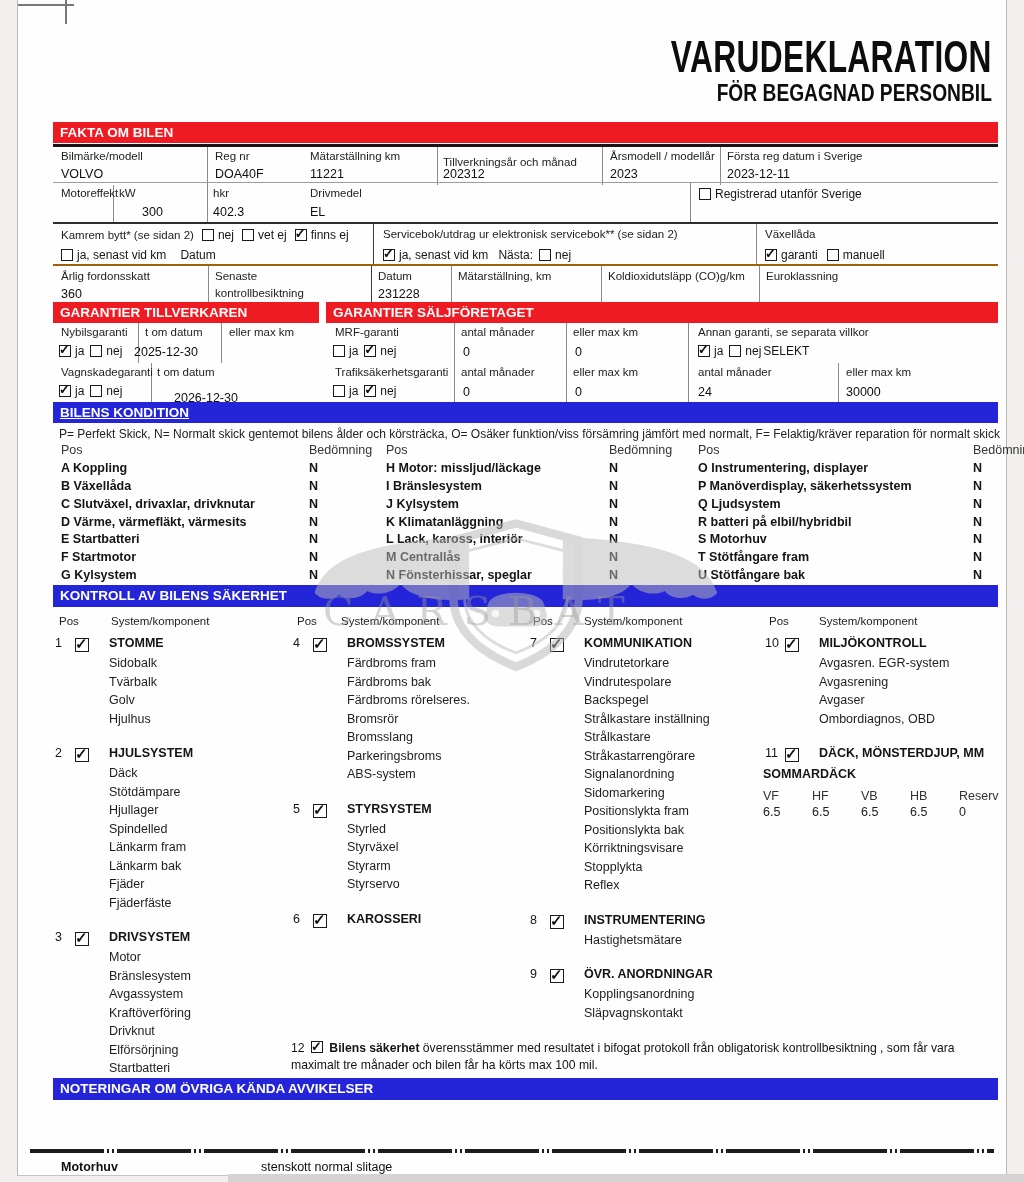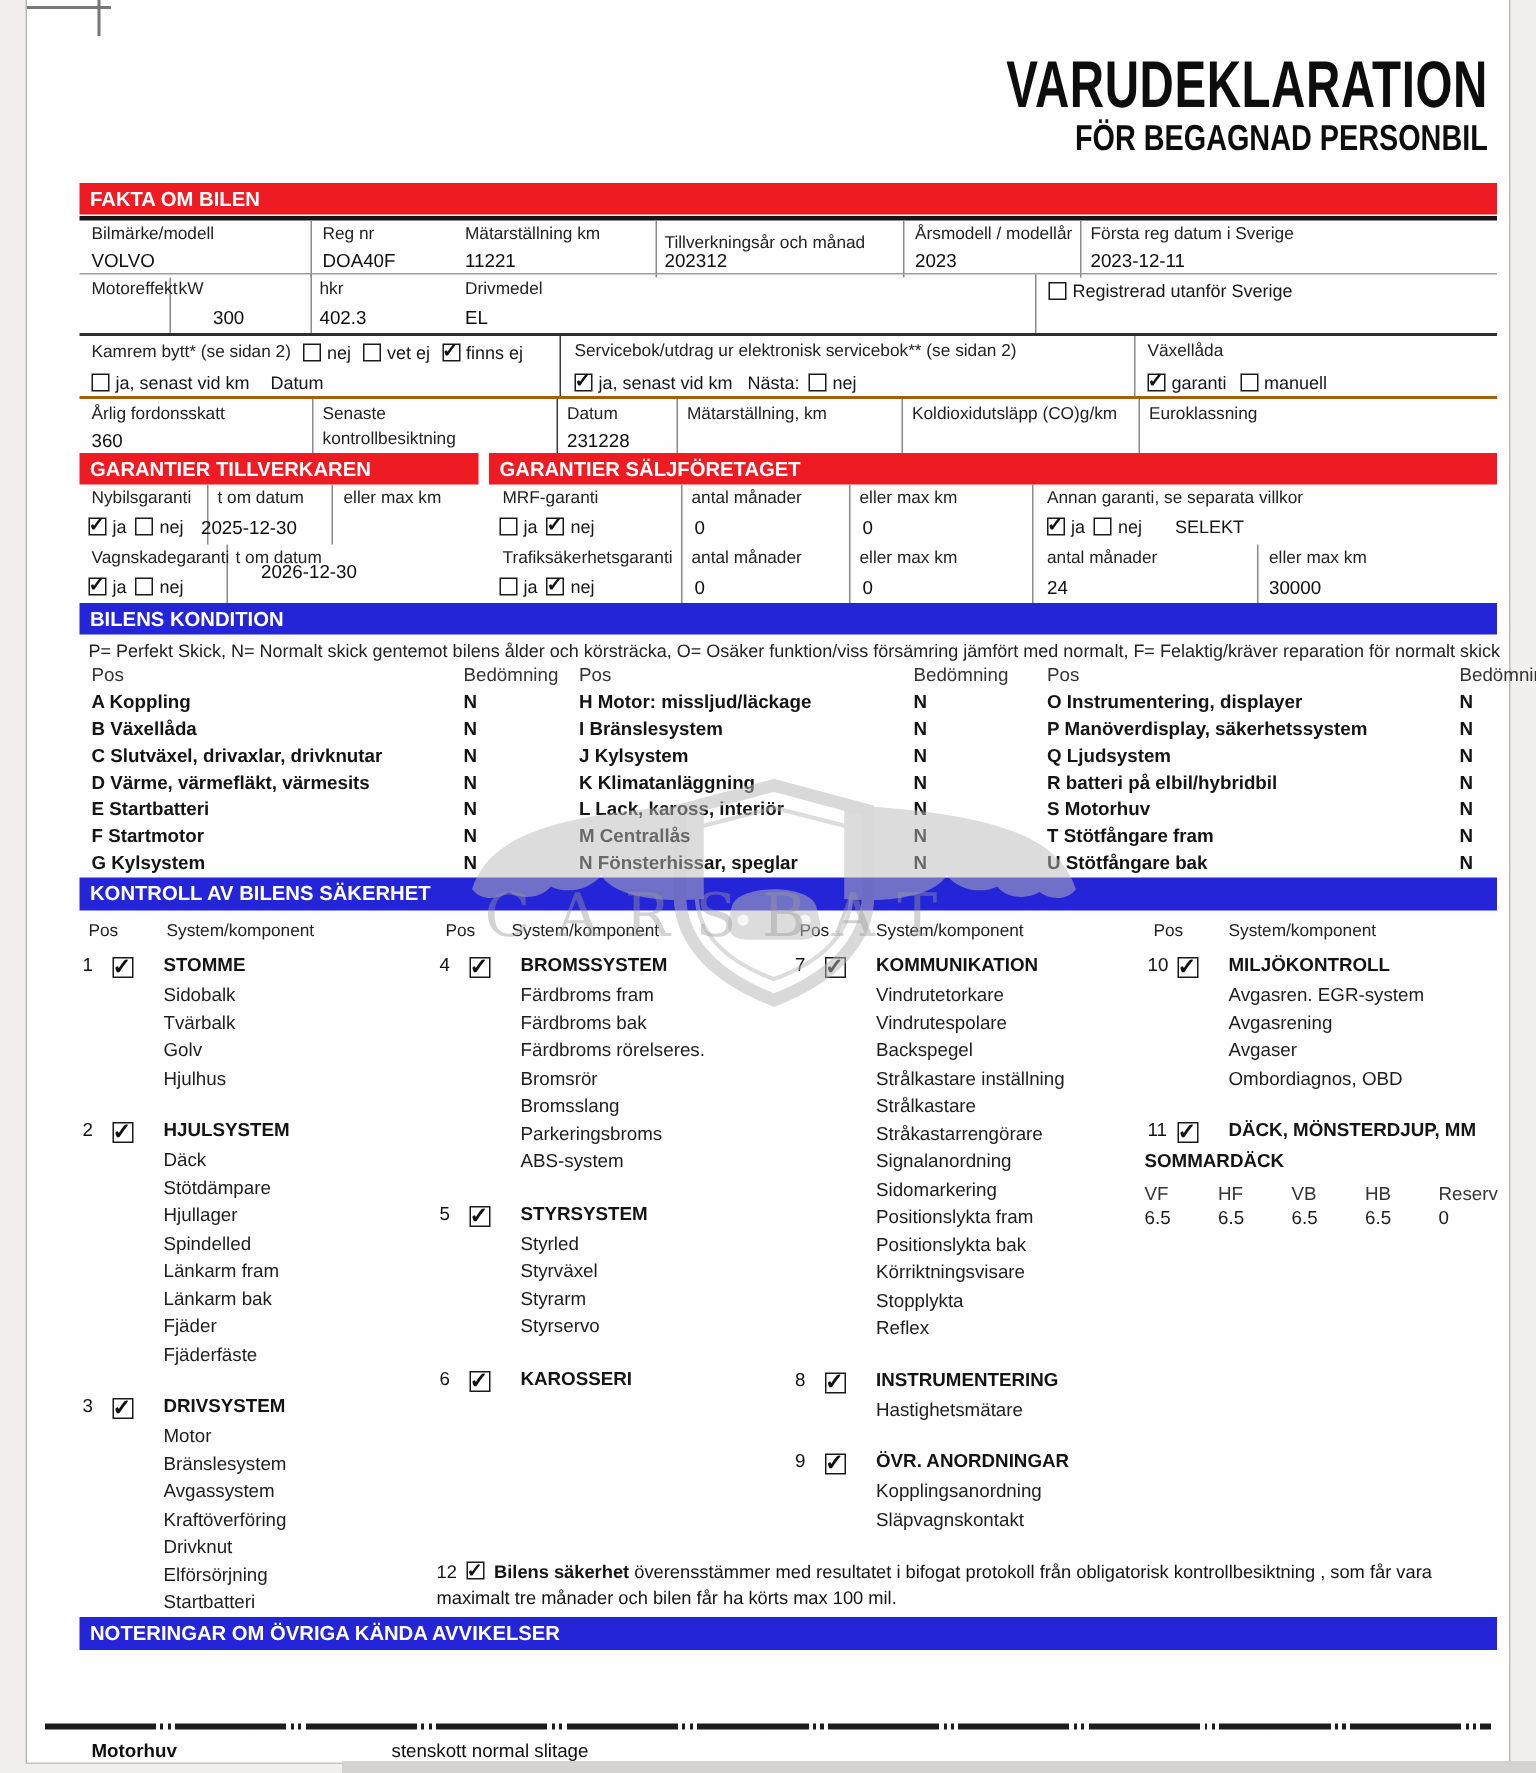--- a/index.html
+++ b/index.html
@@ -166,21 +166,21 @@
       </div>
       <span class="vl" style="left:81px;top:22px;">2025-12-30</span>
       <span class="lb" style="left:8px;top:43px;">Vagnskadegaranti</span>
       <span class="lb" style="left:104px;top:43px;">t om datum</span>
       <div class="cbrow" style="left:6px;top:61px;">
         <span class="cb on"></span>
           <span>ja</span>
         <span class="cb" style="margin-left:6px;"></span>
           <span>nej</span>
       </div>
-      <span class="vl" style="left:121px;top:51px;">2026-12-30</span>
+      <span class="vl" style="left:121px;top:68px;">2026-12-30</span>
     </div>
 
     <div class="panel" style="left:273px;top:323px;width:672px;height:79px;">
       <span class="vd" style="left:128px;"></span>
         <span class="vd" style="left:240px;"></span>
         <span class="vd" style="left:362px;"></span>
       <span class="vd" style="left:512px;top:40px;height:39px;bottom:auto;"></span>
       <span class="lb" style="left:9px;top:3px;">MRF-garanti</span>
       <span class="lb" style="left:135px;top:3px;">antal månader</span>
       <span class="lb" style="left:247px;top:3px;">eller max km</span>
@@ -191,40 +191,40 @@
         <span class="cb on" style="margin-left:6px;"></span>
           <span>nej</span>
       </div>
       <span class="vl" style="left:137px;top:22px;">0</span>
       <span class="vl" style="left:249px;top:22px;">0</span>
       <div class="cbrow" style="left:372px;top:21px;">
         <span class="cb on"></span>
           <span>ja</span>
         <span class="cb" style="margin-left:6px;"></span>
           <span>nej</span>
-        <span style="margin-left:22px;">SELEKT</span>
+        <span style="margin-left:2px;">SELEKT</span>
       </div>
       <span class="lb" style="left:9px;top:43px;">Trafiksäkerhetsgaranti</span>
       <span class="lb" style="left:135px;top:43px;">antal månader</span>
       <span class="lb" style="left:247px;top:43px;">eller max km</span>
       <span class="lb" style="left:372px;top:43px;">antal månader</span>
       <span class="lb" style="left:520px;top:43px;">eller max km</span>
       <div class="cbrow" style="left:7px;top:61px;">
         <span class="cb"></span>
           <span>ja</span>
         <span class="cb on" style="margin-left:6px;"></span>
           <span>nej</span>
       </div>
       <span class="vl" style="left:137px;top:62px;">0</span>
       <span class="vl" style="left:249px;top:62px;">0</span>
       <span class="vl" style="left:372px;top:62px;">24</span>
       <span class="vl" style="left:520px;top:62px;">30000</span>
     </div>
 
-    <div class="bar blue" style="top:402px;">BILENS KONDITION</div>
+    <div class="bar blue" style="top:402px;text-decoration:underline;">BILENS KONDITION</div>
     <span class="lb" style="left:6px;top:427px;font-size:12px;">P= Perfekt Skick, N= Normalt skick gentemot bilens ålder och körsträcka, O= Osäker funktion/viss försämring jämfört med normalt, F= Felaktig/kräver reparation för normalt skick</span>
 
     <div class="panel" style="left:0;top:443px;width:945px;height:142px;">
       <div class="kcol" style="left:8px;width:310px;">
         <div class="krow">
             <span class="kl" style="font-weight:400;color:#333;">Pos</span>
             <span class="kv" style="left:248px;font-weight:400;color:#333;">Bedömning</span>
           </div>
         <div class="krow">
             <span class="kl">A Koppling</span>

